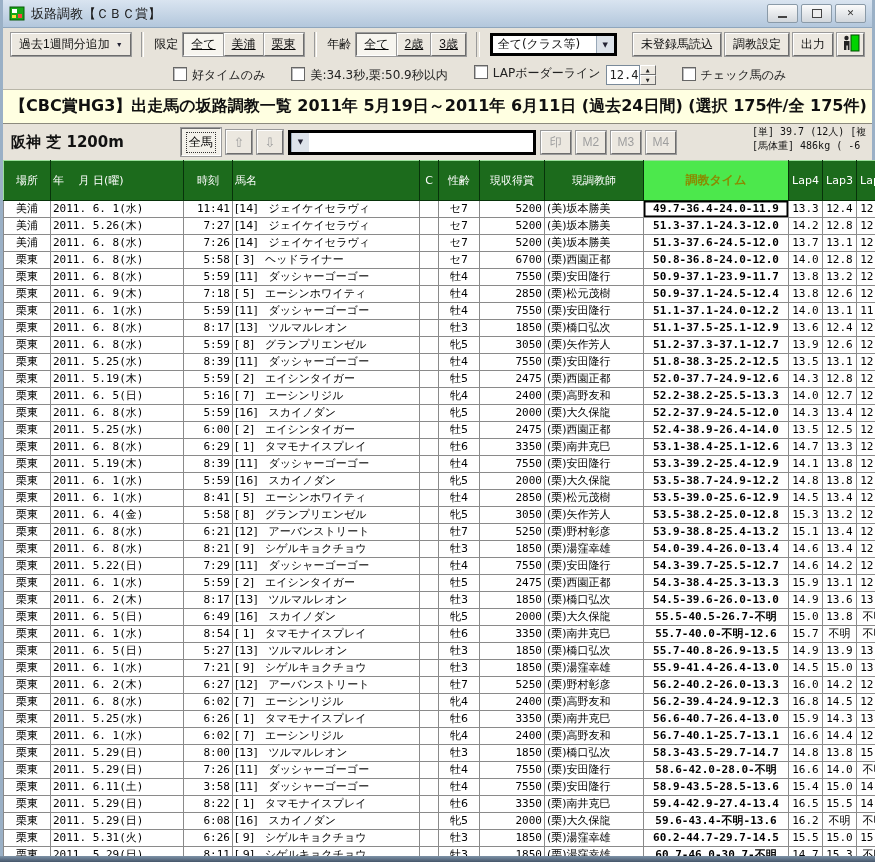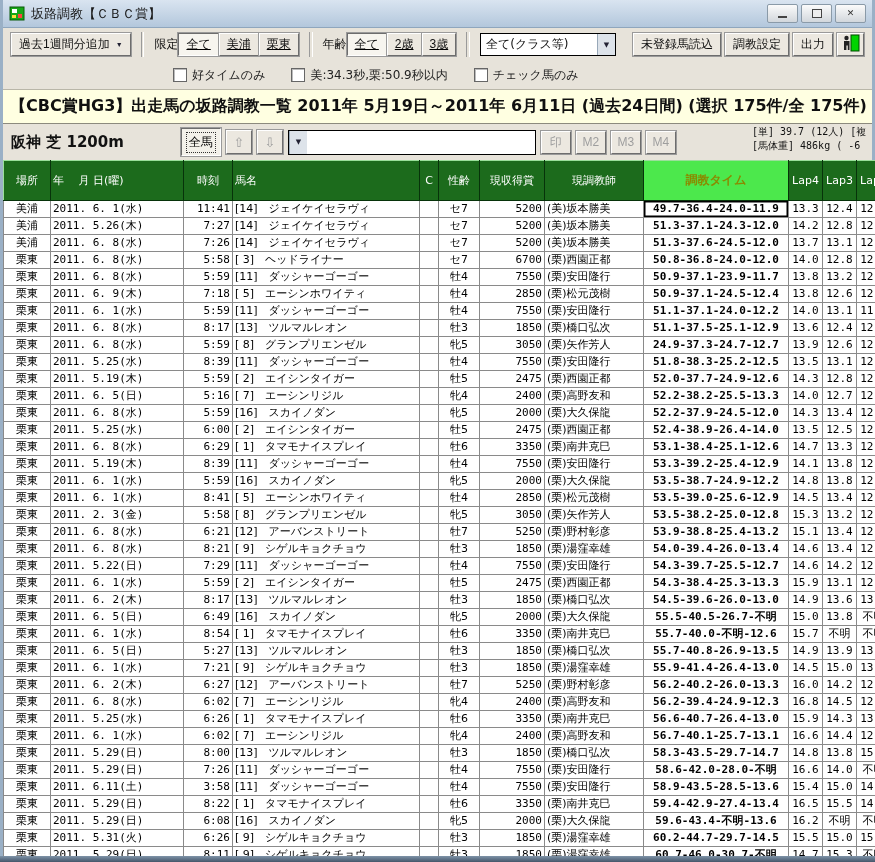--- a/index.html
+++ b/index.html
@@ -22,30 +22,30 @@
 
   
   .tb1{height:33px;display:flex;align-items:center;padding:0 8px;gap:4px;}
   .tb2{height:28px;display:flex;align-items:center;padding-left:170px;gap:26px;font-size:12px;color:#222;}
   .btn{display:inline-flex;align-items:center;justify-content:center;background:#ece8e0;
        border:1px solid;border-color:#ffffff #6d6d6d #6d6d6d #ffffff;outline:1px solid #9a9a9a;
        font-size:12px;color:#111;padding:2px 7px;height:23px;box-sizing:border-box;white-space:nowrap;}
   .btn.pressed{border-color:#6d6d6d #ffffff #ffffff #6d6d6d;background:#f7f5ef;}
   .btn.disabled{color:#9e9e9e;}
   .seg{display:flex;text-decoration:underline;}
-  .grp{display:flex;align-items:center;}
+  .grp{display:flex;align-items:center;gap:5px;}
   .lbl{font-size:12px;color:#111;white-space:nowrap;}
   .sep{width:2px;height:25px;border-left:1px solid #9a9a9a;border-right:1px solid #fff;margin:0 6px;}
   .darr{font-size:7px;margin-left:6px;color:#223;}
-  .combo{background:#fff;border:1px solid #000000;display:inline-flex;align-items:center;height:23px;
+  .combo{background:#fff;border:3px solid #000000;display:inline-flex;align-items:center;height:23px;
          box-sizing:border-box;font-size:12px;color:#111;}
   .combo .ctext{padding:0 5px;flex:1 1 auto;white-space:nowrap;overflow:hidden;}
   .combo .carr{width:17px;align-self:stretch;background:#dde3ea;border-left:1px solid #98a8b8;
                display:flex;align-items:center;justify-content:center;font-size:7px;color:#223;}
-  .cbgrp{display:flex;align-items:center;white-space:nowrap;}
+  .cbgrp{display:flex;white-space:nowrap;}
   .cb{width:12px;height:12px;background:#fff;border:1px solid #666;box-shadow:inset 1px 1px 0 #bbb;
       display:inline-block;margin-right:5px;flex:0 0 auto;}
   .spin{display:inline-flex;margin-left:5px;align-items:center;}
   .spinval{width:34px;height:20px;border:1px solid #7a8a9a;background:#fff;font-size:12px;
            display:flex;align-items:center;padding-left:3px;box-sizing:border-box;}
   .spinbtns{display:flex;flex-direction:column;}
   .spb{width:16px;height:10px;background:#ece8e0;border:1px solid;border-color:#fff #6d6d6d #6d6d6d #fff;
        font-size:5px;display:flex;align-items:center;justify-content:center;color:#222;box-sizing:border-box;}
 
   
@@ -173,20 +173,31 @@
     <span class="cbgrp">
       <span class="cb"></span>
       <span>好タイムのみ</span>
     </span>
     <span class="cbgrp">
       <span class="cb"></span>
       <span>美:34.3秒,栗:50.9秒以内</span>
     </span>
     <span class="cbgrp">
       <span class="cb"></span>
+      <span>LAPボーダーライン</span>
+      <span class="spin">
+        <span class="spinval mono">12.4</span>
+        <span class="spinbtns">
+          <span class="spb">▲</span>
+          <span class="spb">▼</span>
+        </span>
+      </span>
+    </span>
+    <span class="cbgrp">
+      <span class="cb"></span>
       <span>チェック馬のみ</span>
     </span>
   </div>
 
   <div class="banner">【CBC賞HG3】出走馬の坂路調教一覧  2011年 5月19日～2011年 6月11日 (過去24日間)  (選択 175件/全 175件)</div>
 
   <div class="racebar">
     <span class="course">阪神 芝 1200m</span>
     <span class="allbtn">
         <span>全馬</span>
@@ -343,21 +354,21 @@
           </tr>
           <tr>
             <td class="place ritto">栗東</td>
             <td class="dt mono hl">2011. 6. 8(水)</td>
             <td class="tm mono hl">5:59</td>
             <td class="nm hl">[ 8]　グランプリエンゼル</td>
             <td class="cx hl"></td>
             <td class="sx sexf">牝5</td>
             <td class="pz mono pred">3050</td>
             <td class="tn">(栗)矢作芳人</td>
-            <td class="tt mono">24.9-37.3-24.7-12.7</td>
+            <td class="tt mono">51.2-37.3-37.1-12.7</td>
             <td class="lp mono lw">13.9</td>
             <td class="lp mono lc">12.6</td>
             <td class="lp mono lc">12.0</td>
           </tr>
           <tr>
             <td class="place ritto">栗東</td>
             <td class="dt mono hl">2011. 5.25(水)</td>
             <td class="tm mono hl">8:39</td>
             <td class="nm hl">[11]　ダッシャーゴーゴー</td>
             <td class="cx hl"></td>
@@ -476,21 +487,21 @@
             <td class="sx">牡4</td>
             <td class="pz mono pblue">2850</td>
             <td class="tn">(栗)松元茂樹</td>
             <td class="tt mono">53.5-39.0-25.6-12.9</td>
             <td class="lp mono lw">14.5</td>
             <td class="lp mono lw">13.4</td>
             <td class="lp mono lc">12.7</td>
           </tr>
           <tr>
             <td class="place ritto">栗東</td>
-            <td class="dt mono">2011. 2. 3(金)</td>
+            <td class="dt mono">2011. 6. 4(金)</td>
             <td class="tm mono">5:58</td>
             <td class="nm hl">[ 8]　グランプリエンゼル</td>
             <td class="cx hl"></td>
             <td class="sx sexf">牝5</td>
             <td class="pz mono pred">3050</td>
             <td class="tn">(栗)矢作芳人</td>
             <td class="tt mono">53.5-38.2-25.0-12.8</td>
             <td class="lp mono lw">15.3</td>
             <td class="lp mono lw">13.2</td>
             <td class="lp mono lc">12.2</td>

